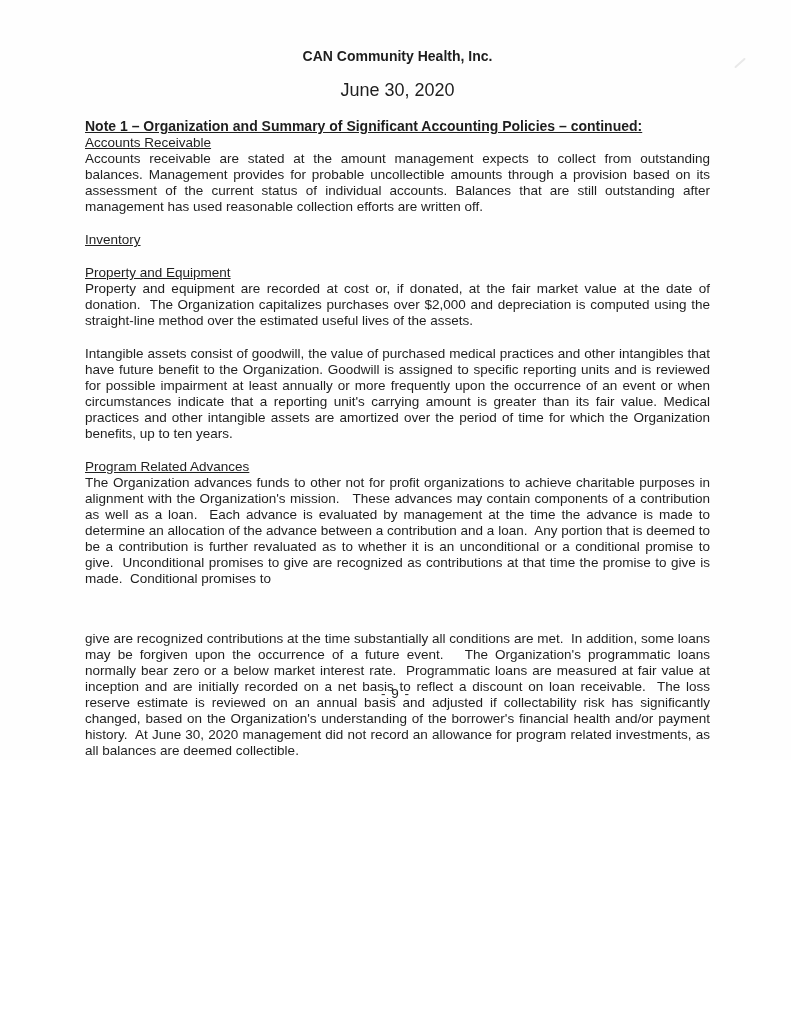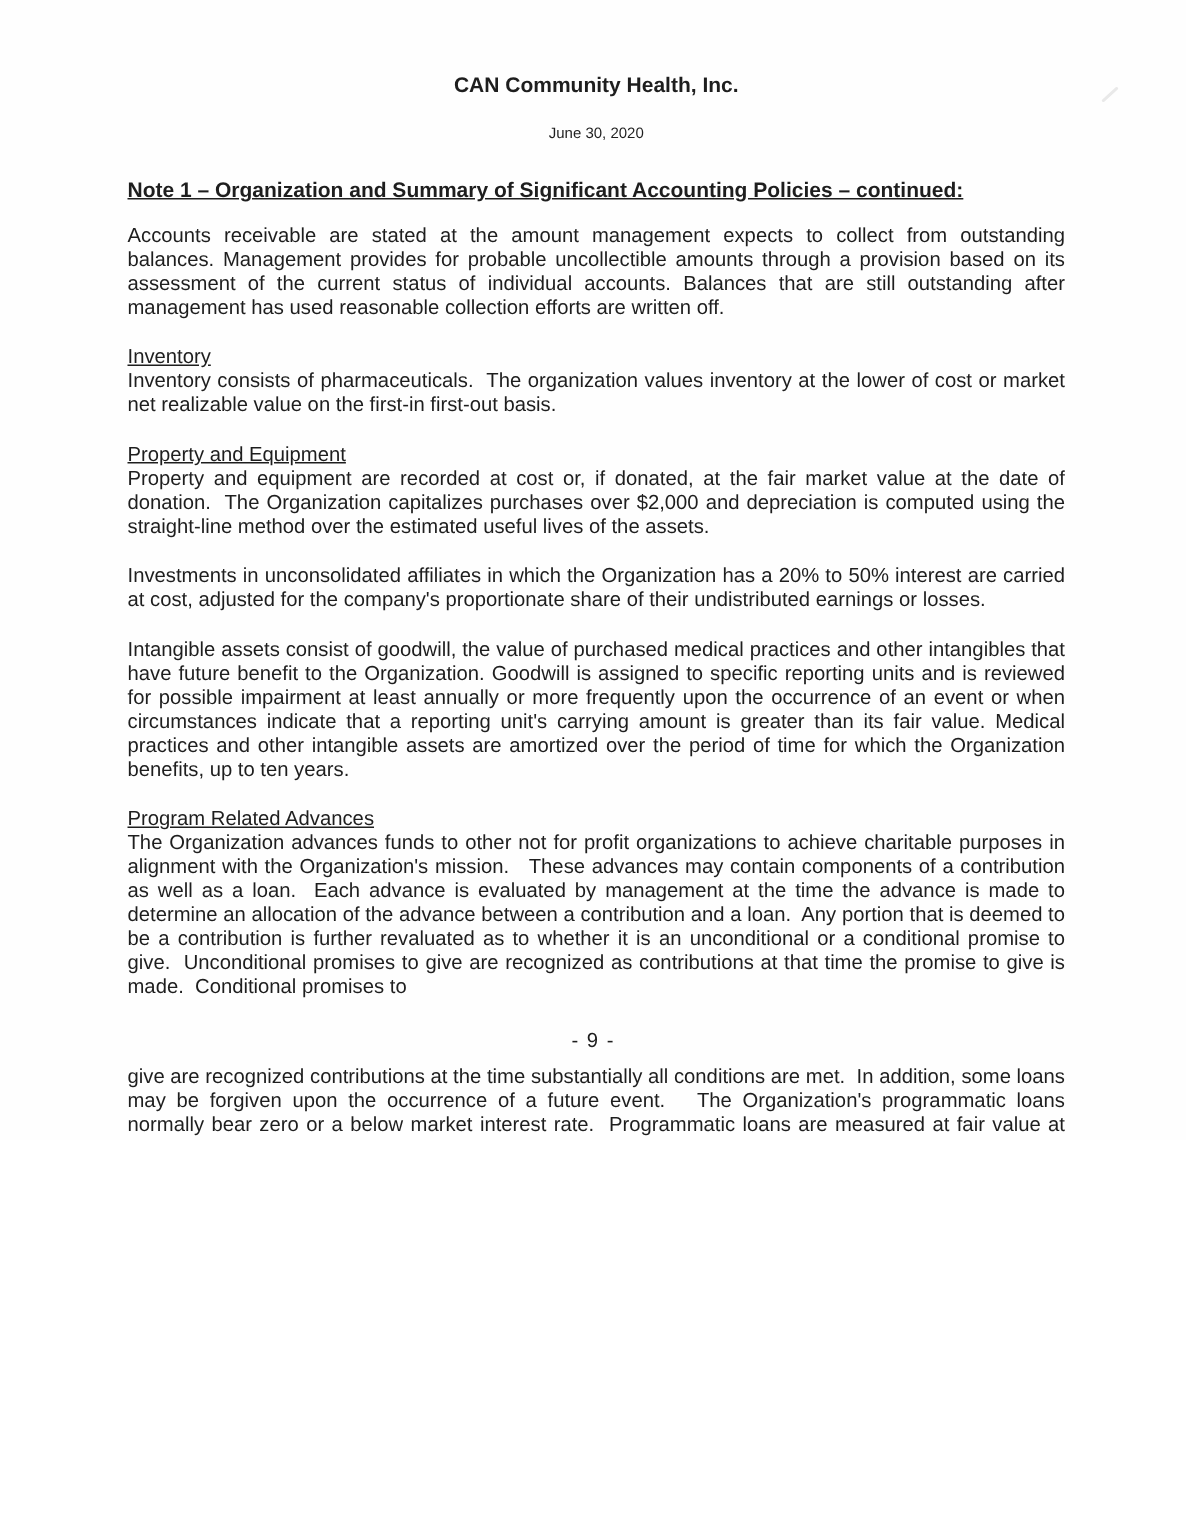--- a/index.html
+++ b/index.html
@@ -26,28 +26,28 @@
   .org-name {
     font-weight: bold;
     font-size: 14px;
     margin-bottom: 18px;
   }
   .doc-title {
     font-weight: bold;
     font-size: 14px;
   }
   .doc-date {
-    font-size: 10px;
+    font-size: 18px;
   }
   .note-heading {
     font-weight: bold;
     font-size: 14px;
     text-decoration: underline;
     margin-top: 20px;
-    margin-bottom: 15px;
+    margin-bottom: 1px;
   }
   .section {
     margin-bottom: 17px;
   }
   .section-heading {
     text-decoration: underline;
   }
   .para {
     text-align: justify;
     white-space: pre-wrap;
@@ -83,35 +83,34 @@
   <div class="scan-artifact"></div>
 
   <div class="doc-header">
     <div class="org-name">CAN Community Health, Inc.</div>
     <div class="doc-date">June 30, 2020</div>
   </div>
 
   <div class="note-heading">Note 1 – Organization and Summary of Significant Accounting Policies – continued:</div>
 
   <div class="section">
+    <div class="section-heading">Accounts Receivable</div>
     <div class="para">Accounts receivable are stated at the amount management expects to collect from outstanding balances. Management provides for probable uncollectible amounts through a provision based on its assessment of the current status of individual accounts. Balances that are still outstanding after management has used reasonable collection efforts are written off.</div>
   </div>
 
   <div class="section">
     <div class="section-heading">Inventory</div>
-    <div class="para">Inventory consists of pharmaceuticals.  The organization values inventory at the lower of cost or market net realizable value on the first-in first-out basis.</div>
   </div>
 
   <div class="section">
     <div class="section-heading">Property and Equipment</div>
     <div class="para">Property and equipment are recorded at cost or, if donated, at the fair market value at the date of donation.  The Organization capitalizes purchases over $2,000 and depreciation is computed using the straight-line method over the estimated useful lives of the assets.</div>
   </div>
 
   <div class="section">
-    <div class="para">Investments in unconsolidated affiliates in which the Organization has a 20% to 50% interest are carried at cost, adjusted for the company's proportionate share of their undistributed earnings or losses.</div>
   </div>
 
   <div class="section">
     <div class="para">Intangible assets consist of goodwill, the value of purchased medical practices and other intangibles that have future benefit to the Organization. Goodwill is assigned to specific reporting units and is reviewed for possible impairment at least annually or more frequently upon the occurrence of an event or when circumstances indicate that a reporting unit's carrying amount is greater than its fair value. Medical practices and other intangible assets are amortized over the period of time for which the Organization benefits, up to ten years.</div>
   </div>
 
   <div class="section">
     <div class="section-heading">Program Related Advances</div>
     <div class="para">The Organization advances funds to other not for profit organizations to achieve charitable purposes in alignment with the Organization's mission.   These advances may contain components of a contribution as well as a loan.  Each advance is evaluated by management at the time the advance is made to determine an allocation of the advance between a contribution and a loan.  Any portion that is deemed to be a contribution is further revaluated as to whether it is an unconditional or a conditional promise to give.  Unconditional promises to give are recognized as contributions at that time the promise to give is made.  Conditional promises to</div>
   </div>

